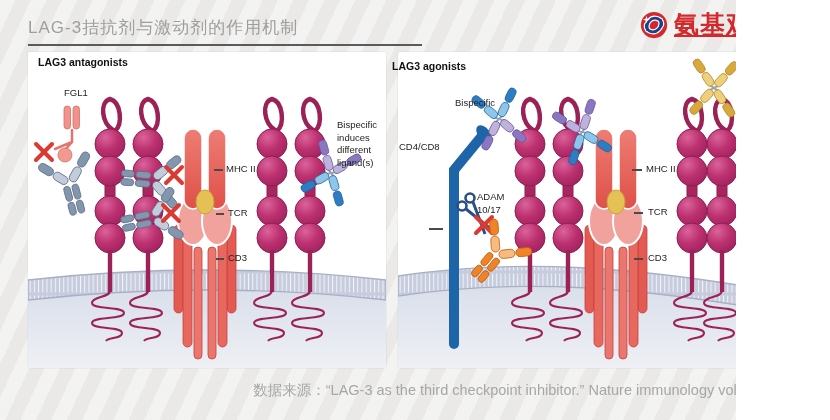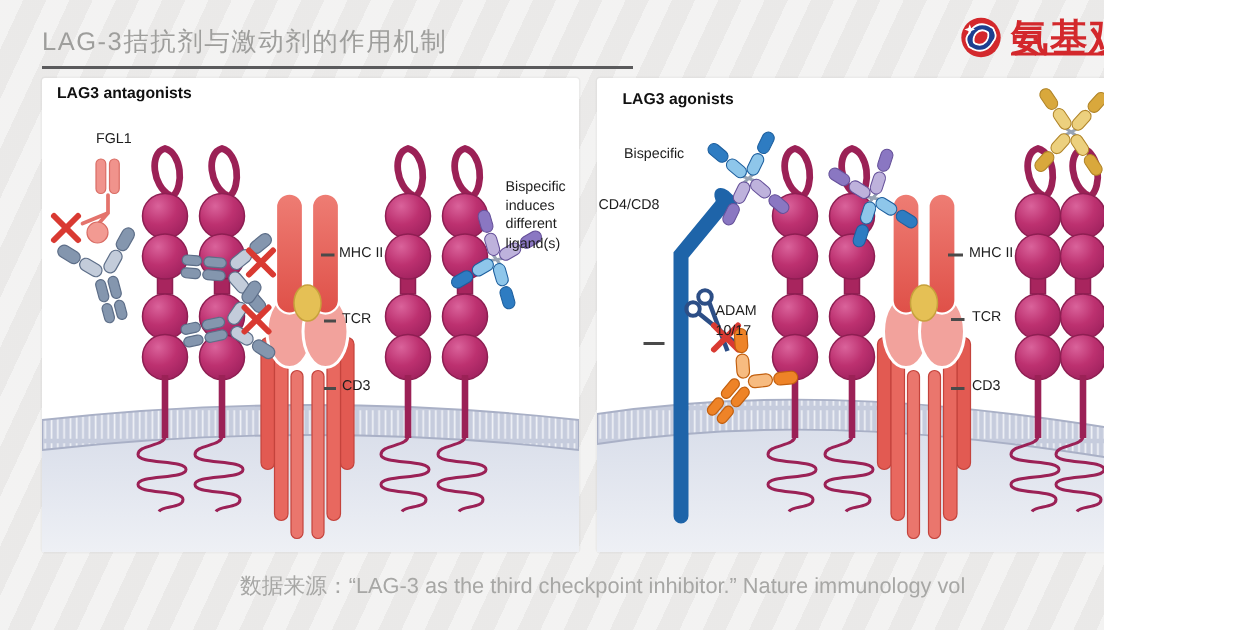--- a/index.html
+++ b/index.html
@@ -14,21 +14,21 @@
   
   .panel{position:absolute;top:52px;height:316px;background:#ffffff;border-radius:2px;box-shadow:0 0 0 1px rgba(0,0,0,.03);}
   #panelL{left:28px;width:358px;}
   #panelR{left:398px;width:392px;}
   .panel svg{position:absolute;left:0;top:0;}
   
   .lbl{position:absolute;font-size:9.5px;line-height:12.5px;color:#1d1d1d;white-space:nowrap;}
   .lbl.wrap{white-space:normal;}
   .ptitle{position:absolute;font-size:10.5px;font-weight:bold;color:#111;white-space:nowrap;}
   .dash{position:absolute;height:1.5px;background:#4a4a4a;}
-  .caption{position:absolute;left:160px;top:381px;width:670px;text-align:left;font-size:14.5px;color:#a7a7a5;white-space:nowrap;}
+  .caption{position:absolute;left:160px;top:381px;width:670px;text-align:center;font-size:14.5px;color:#a7a7a5;white-space:nowrap;}
   
   .go{fill:var(--o);stroke:var(--k);stroke-width:.8}
   .gi{fill:var(--i);stroke:var(--k);stroke-width:.8}
   .gs{fill:var(--s,var(--o));stroke:var(--k);stroke-width:.8}
   .buo{fill:var(--uo);stroke:var(--uk);stroke-width:.7}
   .bui{fill:var(--ui);stroke:var(--uk);stroke-width:.7}
   .bdo{fill:var(--do);stroke:var(--dk);stroke-width:.7}
   .bdi{fill:var(--di);stroke:var(--dk);stroke-width:.7}
 </style>
 </head>
@@ -205,24 +205,24 @@
   <div class="ptitle" style="left:38px;top:56px">LAG3 antagonists</div>
   <div class="lbl" style="left:64px;top:87px">FGL1</div>
   <div class="dash" style="left:214px;top:169px;width:9px"></div>
   <div class="lbl" style="left:226px;top:163px">MHC II</div>
   <div class="dash" style="left:216px;top:213px;width:8px"></div>
   <div class="lbl" style="left:228px;top:207px">TCR</div>
   <div class="dash" style="left:216px;top:258px;width:8px"></div>
   <div class="lbl" style="left:228px;top:252px">CD3</div>
   <div class="lbl wrap" style="left:337px;top:119px;width:52px">Bispecific induces different ligand(s)</div>
 
-  <div class="ptitle" style="left:415px;top:60px">LAG3 agonists</div>
-  <div class="lbl" style="left:416px;top:97px">Bispecific</div>
-  <div class="lbl" style="left:399px;top:131px">CD4/CD8</div>
-  <div class="lbl wrap" style="left:477px;top:202px;width:40px">ADAM 10/17</div>
+  <div class="ptitle" style="left:392px;top:60px">LAG3 agonists</div>
+  <div class="lbl" style="left:455px;top:97px">Bispecific</div>
+  <div class="lbl" style="left:399px;top:141px">CD4/CD8</div>
+  <div class="lbl wrap" style="left:477px;top:191px;width:40px">ADAM 10/17</div>
   <div class="dash" style="left:429px;top:228px;width:14px"></div>
   <div class="dash" style="left:632px;top:169px;width:10px"></div>
   <div class="lbl" style="left:646px;top:163px">MHC II</div>
   <div class="dash" style="left:634px;top:212px;width:9px"></div>
   <div class="lbl" style="left:648px;top:206px">TCR</div>
   <div class="dash" style="left:634px;top:258px;width:9px"></div>
   <div class="lbl" style="left:648px;top:252px">CD3</div>
 
   <div class="caption">数据来源：“LAG-3 as the third checkpoint inhibitor.” Nature immunology vol</div>
 </div>

